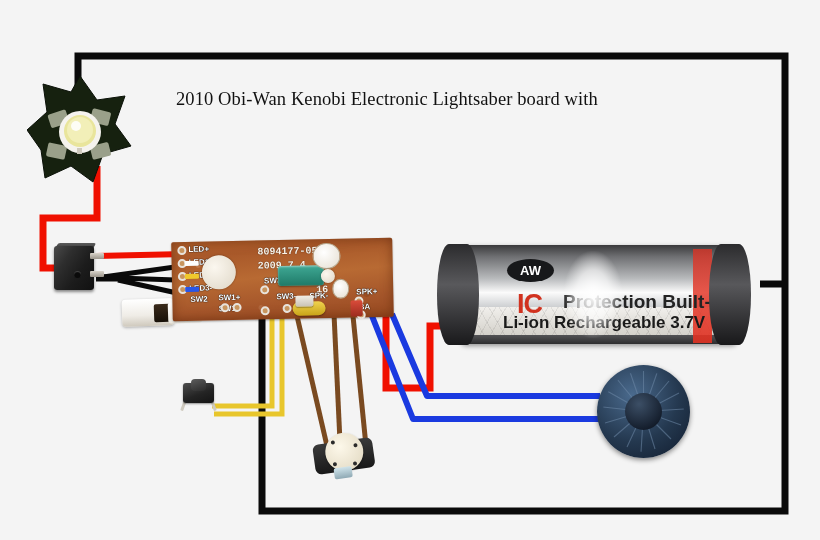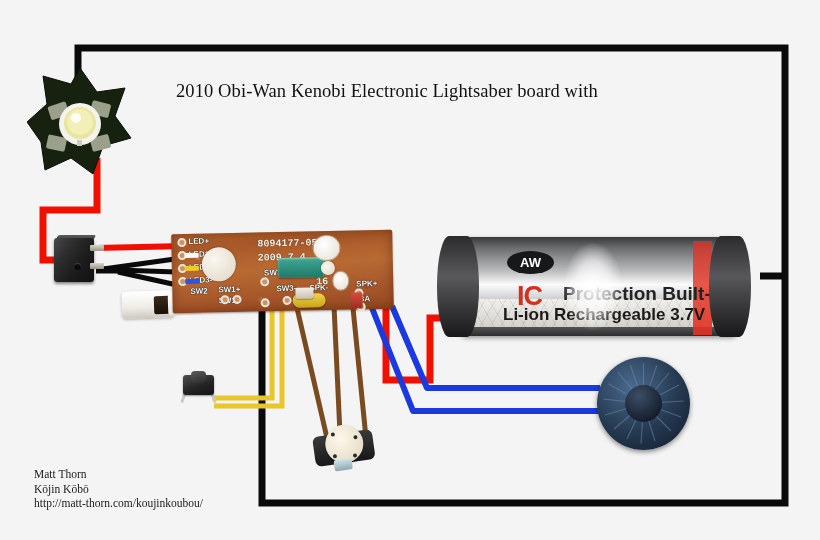--- a/index.html
+++ b/index.html
@@ -3,21 +3,21 @@
 <meta charset="utf-8">
 <style>
   html,body{margin:0;padding:0;}
   body{
     width:820px;height:540px;
     background:#f4f4f4;
     font-family:"Liberation Serif", serif;
     overflow:hidden;
     position:relative;
   }
-  #stage{position:absolute;left:0;top:8px;width:820px;height:432px;}
+  #stage{position:absolute;left:0;top:16px;width:820px;height:432px;}
   svg#diagram{position:absolute;left:0;top:0;width:820px;height:540px;}
 
   .title-block{
     position:absolute;left:176px;top:72px;width:520px;
     font-size:18.5px;line-height:1.25;color:#111;
     letter-spacing:.1px;
   }
   .credit-block{
     position:absolute;left:34px;top:459px;
     font-size:11.5px;line-height:1.28;color:#1a1a1a;
@@ -405,19 +405,14 @@
   <div class="rswitch">
     <div class="rsw-plate"></div>
     <div class="rsw-disc"></div>
     <div class="rsw-dot" style="left:19px;top:8px;"></div>
     <div class="rsw-dot" style="left:41px;top:14px;"></div>
     <div class="rsw-dot" style="left:18px;top:30px;"></div>
     <div class="rsw-dot" style="left:38px;top:32px;"></div>
     <div class="rsw-clip"></div>
   </div>
 
-  <div class="credit-block">
-    <div>Matt Thorn</div>
-    <div>Kōjin Kōbō</div>
-    <div class="url">http://matt-thorn.com/koujinkoubou/</div>
-  </div>
 
 </div>
 
 </body></html>

